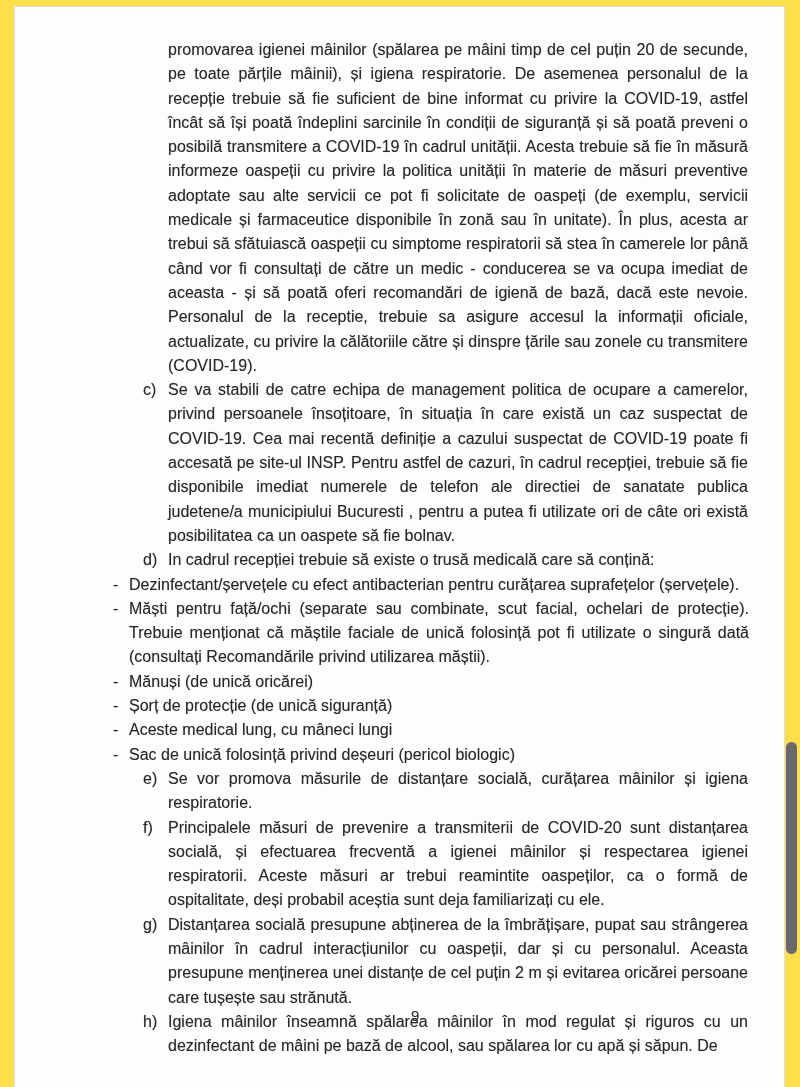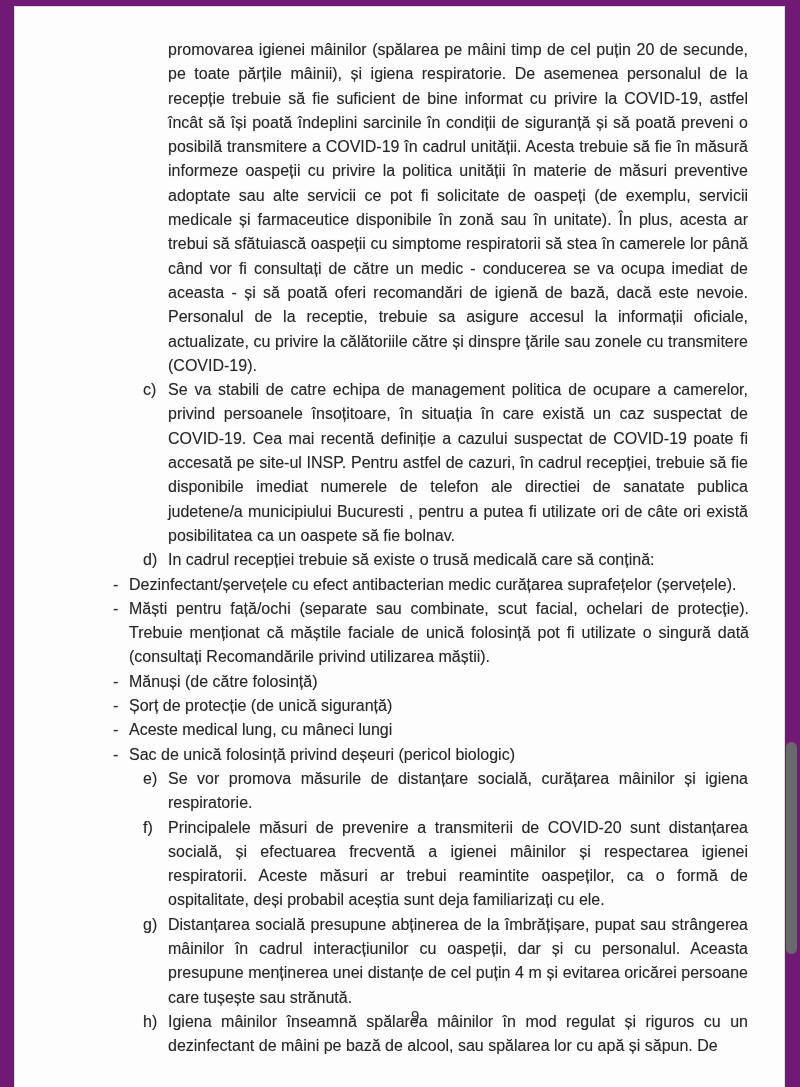--- a/index.html
+++ b/index.html
@@ -8,21 +8,21 @@
     width: 800px;
     height: 1087px;
     overflow: hidden;
     background: #e9eaf0;
     font-family: "Liberation Sans", "DejaVu Sans", sans-serif;
   }
   .viewport {
     position: relative;
     width: 800px;
     height: 1087px;
-    background: #701a75;
+    background: #fde047;
   }
   .page {
     position: absolute;
     left: 14px;
     top: 6px;
     width: 771px;
     height: 1100px;
     background: #fdfdfd;
     border-top: 1px solid #d8d8de;
     border-left: 1px solid #dcdce2;
@@ -94,29 +94,29 @@
         <div class="item lettered">
           <span class="label">c)</span>
           <p class="body">Se va stabili de catre echipa de management politica de ocupare a camerelor, privind persoanele însoțitoare, în situația în care există un caz suspectat de COVID-19. Cea mai recentă definiție a cazului suspectat de COVID-19 poate fi accesată pe site-ul INSP. Pentru astfel de cazuri, în cadrul recepției, trebuie să fie disponibile imediat numerele de telefon ale directiei de sanatate publica judetene/a municipiului Bucuresti , pentru a putea fi utilizate ori de câte ori există posibilitatea ca un oaspete să fie bolnav.</p>
         </div>
         <div class="item lettered">
           <span class="label">d)</span>
           <p class="body">In cadrul recepției trebuie să existe o trusă medicală care să conțină:</p>
         </div>
         <div class="item dashed">
           <span class="label">-</span>
-          <p class="body">Dezinfectant/șervețele cu efect antibacterian medic curățarea suprafețelor (șervețele).</p>
+          <p class="body">Dezinfectant/șervețele cu efect antibacterian pentru curățarea suprafețelor (șervețele).</p>
         </div>
         <div class="item dashed">
           <span class="label">-</span>
           <p class="body">Măști pentru față/ochi (separate sau combinate, scut facial, ochelari de protecție). Trebuie menționat că măștile faciale de unică folosință pot fi utilizate o singură dată (consultați Recomandările privind utilizarea măștii).</p>
         </div>
         <div class="item dashed">
           <span class="label">-</span>
-          <p class="body">Mănuși (de către folosință)</p>
+          <p class="body">Mănuși (de unică oricărei)</p>
         </div>
         <div class="item dashed">
           <span class="label">-</span>
           <p class="body">Șorț de protecție (de unică siguranță)</p>
         </div>
         <div class="item dashed">
           <span class="label">-</span>
           <p class="body">Aceste medical lung, cu mâneci lungi</p>
         </div>
         <div class="item dashed">
@@ -126,21 +126,21 @@
         <div class="item lettered">
           <span class="label">e)</span>
           <p class="body">Se vor promova măsurile de distanțare socială, curățarea mâinilor și igiena respiratorie.</p>
         </div>
         <div class="item lettered">
           <span class="label">f)</span>
           <p class="body">Principalele măsuri de prevenire a transmiterii de COVID-20 sunt distanțarea socială, și efectuarea frecventă a igienei mâinilor și respectarea igienei respiratorii. Aceste măsuri ar trebui reamintite oaspeților, ca o formă de ospitalitate, deși probabil aceștia sunt deja familiarizați cu ele.</p>
         </div>
         <div class="item lettered">
           <span class="label">g)</span>
-          <p class="body">Distanțarea socială presupune abținerea de la îmbrățișare, pupat sau strângerea mâinilor în cadrul interacțiunilor cu oaspeții, dar și cu personalul. Aceasta presupune menținerea unei distanțe de cel puțin 4 m și evitarea oricărei persoane care tușește sau strănută.</p>
+          <p class="body">Distanțarea socială presupune abținerea de la îmbrățișare, pupat sau strângerea mâinilor în cadrul interacțiunilor cu oaspeții, dar și cu personalul. Aceasta presupune menținerea unei distanțe de cel puțin 2 m și evitarea oricărei persoane care tușește sau strănută.</p>
         </div>
         <div class="item lettered">
           <span class="label">h)</span>
           <p class="body">Igiena mâinilor înseamnă spălarea mâinilor în mod regulat și riguros cu un dezinfectant de mâini pe bază de alcool, sau spălarea lor cu apă și săpun. De</p>
         </div>
       </div>
     <div class="page-number">9</div>
   </div>
   <div class="scrollbar-thumb"></div>
 </div>

